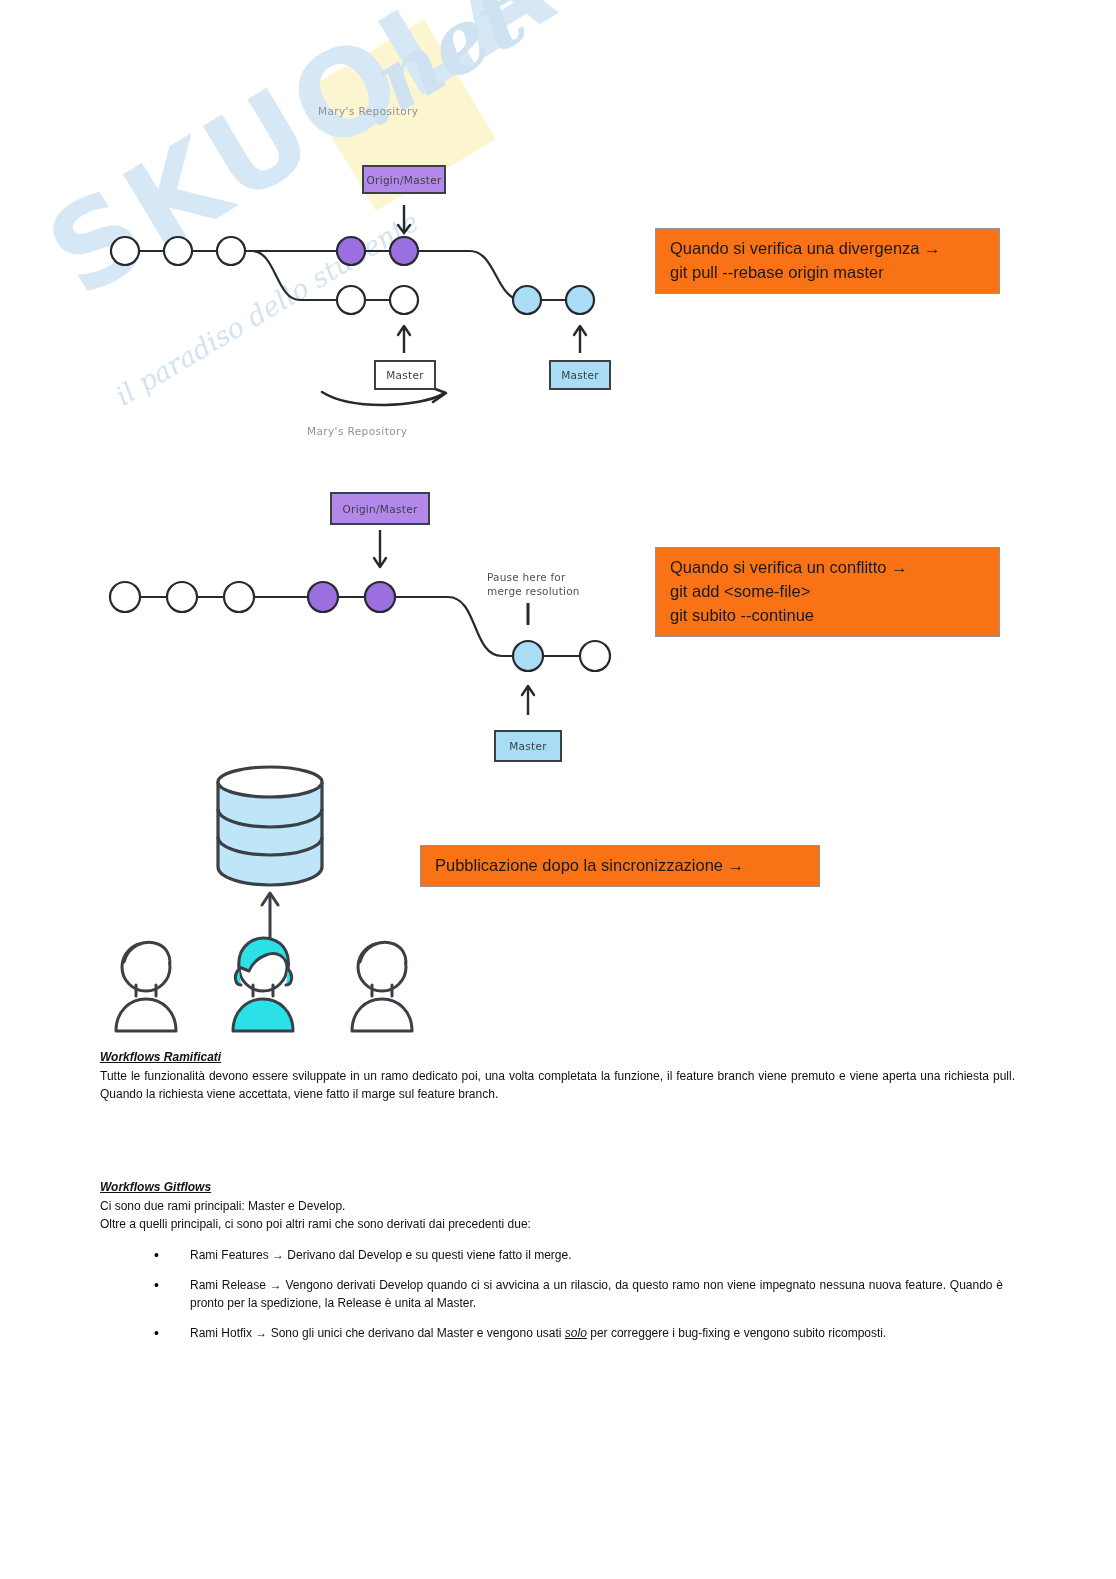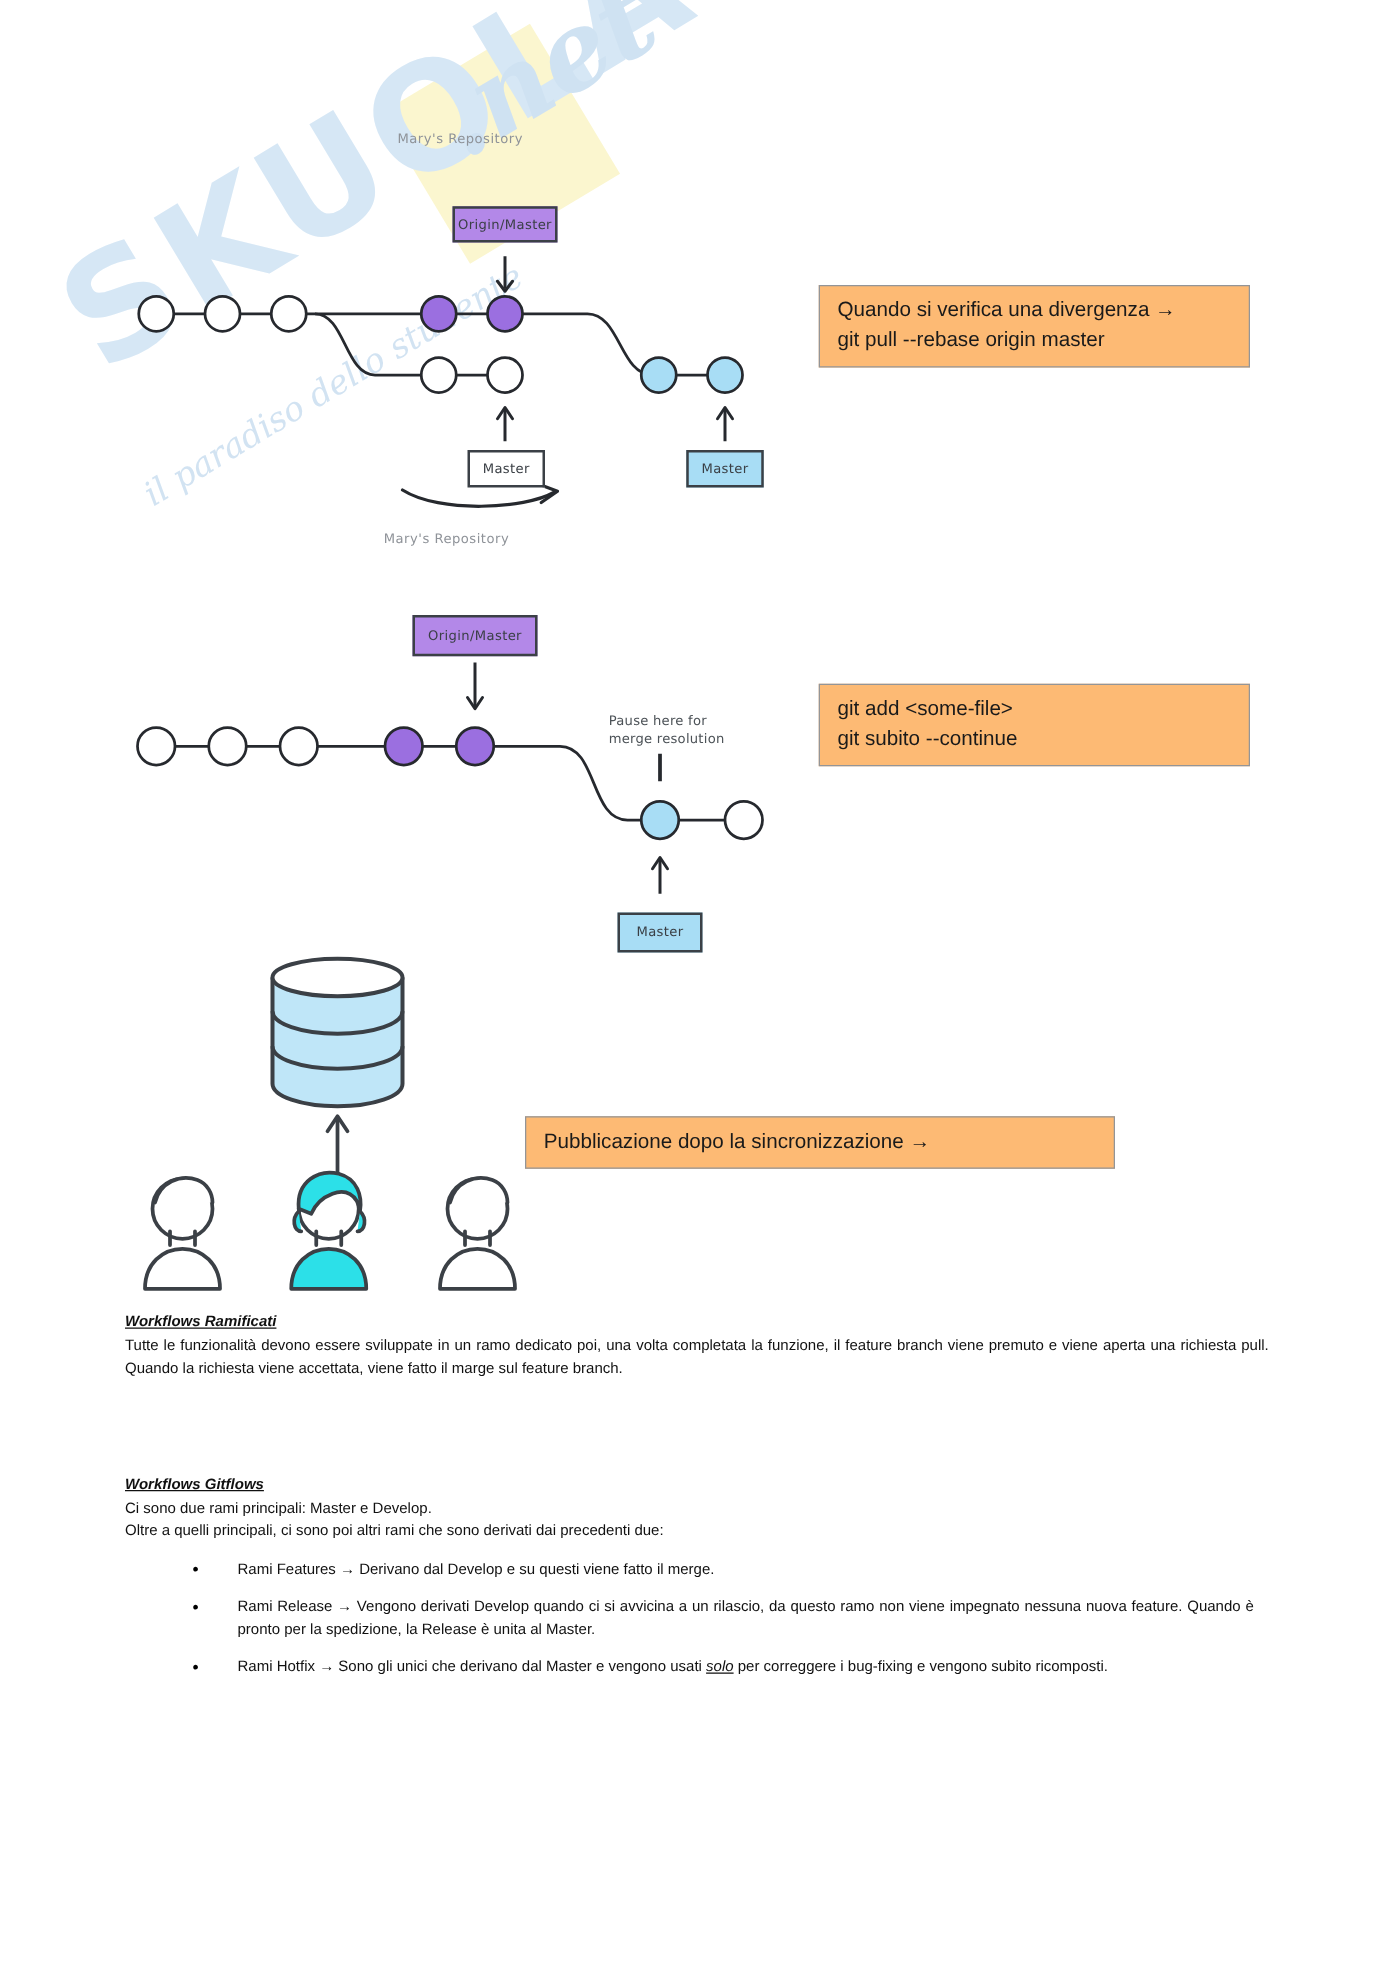--- a/index.html
+++ b/index.html
@@ -75,21 +75,21 @@
     box-sizing:border-box;
   }
   .dbox.purple{background:#b388e8;}
   .dbox.blue{background:#a8ddf5;}
   .dbox.white{background:#ffffff;}
 
   
   .callout{
     position:absolute;z-index:4;
     border:1px solid #939598;
-    background:#fdba74;
+    background:#f97316;
     box-sizing:border-box;
     padding:8px 12px 8px 14px;
     font-family:"Liberation Sans", sans-serif;
     font-size:16.5px;
     line-height:1.45;
     color:#1a1a1a;
   }
   .callout div{white-space:nowrap;}
 
   
@@ -220,20 +220,21 @@
       <g stroke="#26292e" stroke-width="2.4" fill="none">
         <line x1="428" y1="190" x2="428" y2="162"></line>
         <path d="M422,170 L428,161 L434,170" stroke-linecap="round" stroke-linejoin="round"></path>
       </g>
     </svg>
   </div>
 
   <div class="dbox blue" style="left:494px;top:730px;width:68px;height:32px;">Master</div>
 
   <div class="callout" style="left:655px;top:547px;width:345px;">
+    <div>Quando si verifica un conflitto →</div>
     <div>git add &lt;some-file&gt;</div>
     <div>git subito --continue</div>
   </div>
 
   <div class="diagram" style="left:100px;top:745px;">
     <svg width="340" height="290" viewBox="0 0 340 290">
 
       <g stroke="#3b4046" stroke-width="3.2" fill="none" stroke-linejoin="round">
         <path d="M118,37 L118,122 C118,132 141,140 170,140 C199,140 222,132 222,122 L222,37" fill="#bfe6f8"></path>
         <ellipse cx="170" cy="37" rx="52" ry="15" fill="#ffffff"></ellipse>
@@ -263,21 +264,21 @@
 
       <g stroke="#3b4046" stroke-width="3" fill="#ffffff" stroke-linejoin="round" stroke-linecap="round">
         <circle cx="282" cy="222" r="24"></circle>
         <path d="M260,217 C264,201 280,194 294,199 C302,202 306,210 306,217" fill="#ffffff"></path>
         <path d="M272,240 L272,251 M292,240 L292,251"></path>
         <path d="M252,286 C252,266 266,254 282,254 C298,254 312,266 312,286 Z" fill="#ffffff"></path>
       </g>
     </svg>
   </div>
 
-  <div class="callout" style="left:420px;top:845px;width:472px;margin-top:48px;">
+  <div class="callout" style="left:420px;top:845px;width:400px;">
     <div>Pubblicazione dopo la sincronizzazione →</div>
   </div>
 
   <div class="body-text" style="top:1048px;">
     <div class="sec-head">Workflows Ramificati</div>
     <p class="para">Tutte le funzionalità devono essere sviluppate in un ramo dedicato poi, una volta completata la funzione, il feature branch viene premuto e viene aperta una richiesta pull. Quando la richiesta viene accettata, viene fatto il marge sul feature branch.</p>
   </div>
 
   <div class="body-text" style="top:1178px;">
     <div class="sec-head">Workflows Gitflows</div>

